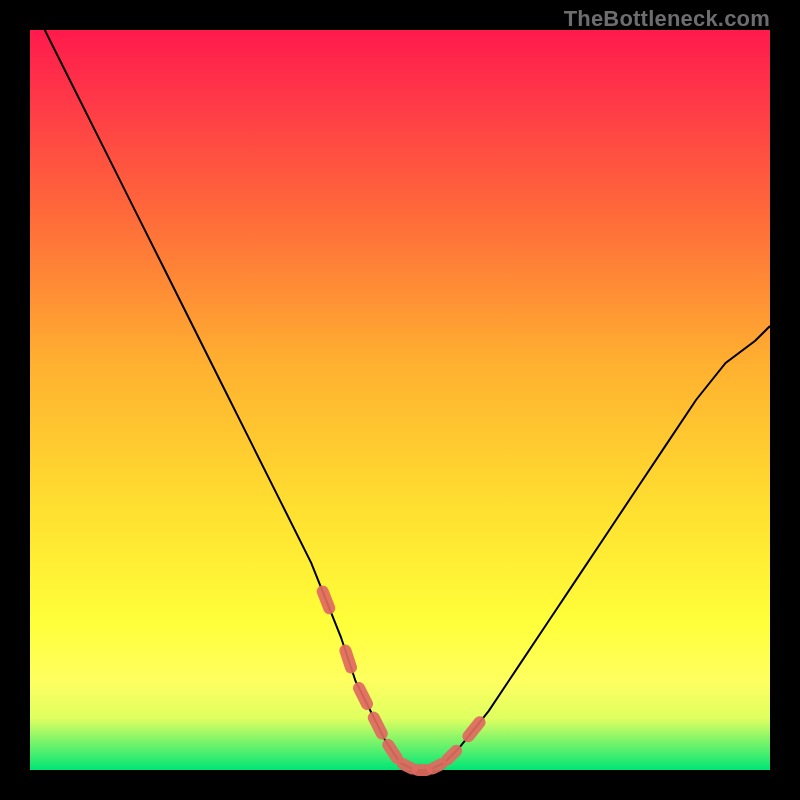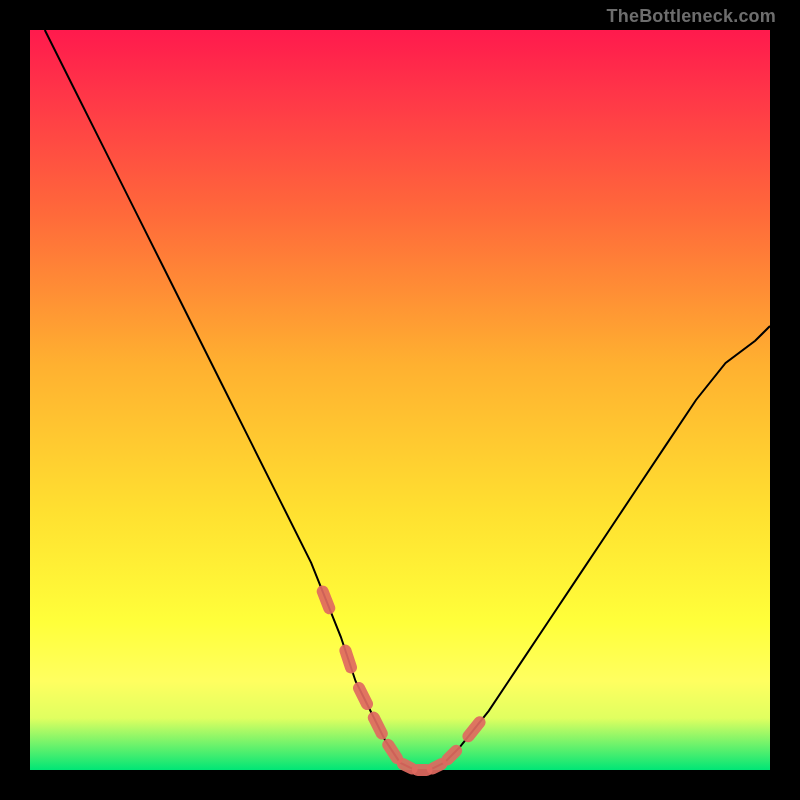--- a/index.html
+++ b/index.html
@@ -24,23 +24,23 @@
       #ffe030 65%,
       #ffff3a 80%,
       #ffff60 88%,
       #e0ff60 93%,
       #00e676 100%
     );
   }
   .watermark {
     position: absolute;
     top: 6px;
-    right: 24px;
+    right: 30px;
     font-family: Arial, Helvetica, sans-serif;
-    font-size: 18px;
+    font-size: 22px;
     font-weight: 600;
     color: #6d6d6d;
     letter-spacing: 0.2px;
     margin-left: 21px;
   }
   svg.curve {
     position: absolute;
     left: 0;
     top: 0;
     width: 740px;

